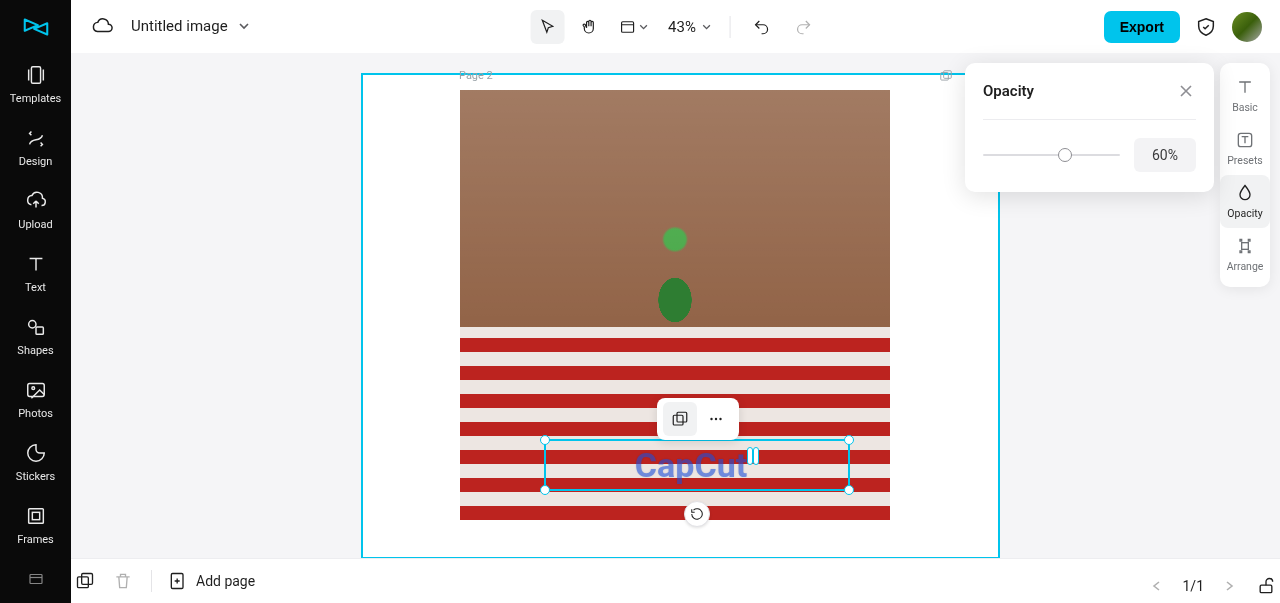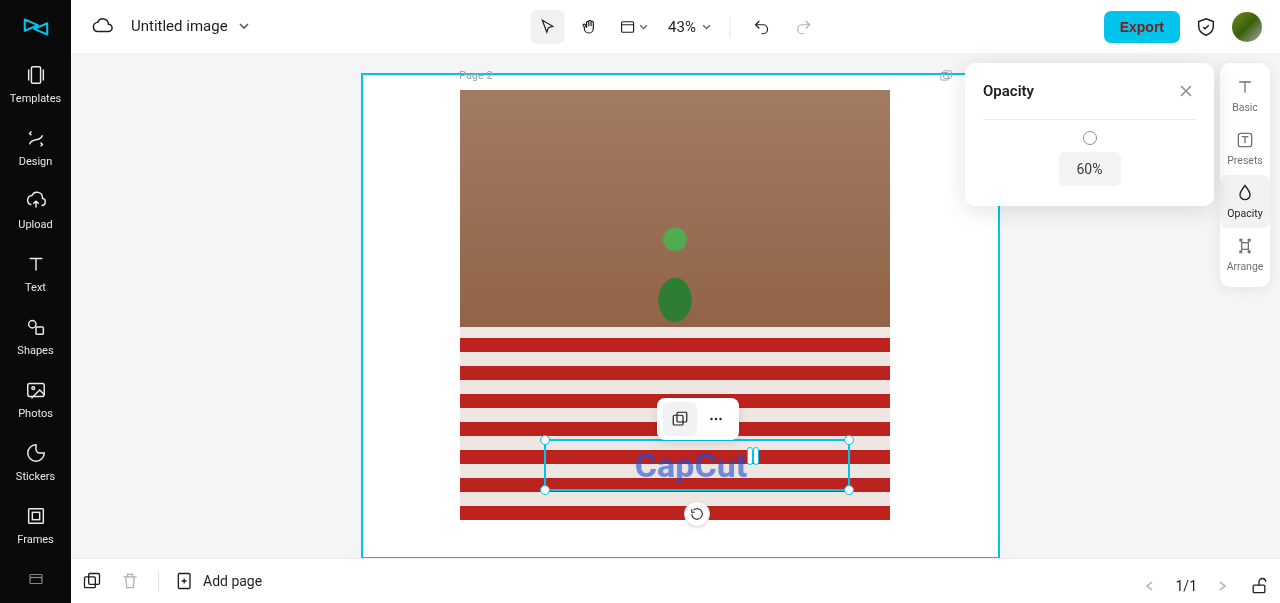--- a/index.html
+++ b/index.html
@@ -16,21 +16,21 @@
   .topbar{position:absolute;left:71px;top:0;right:0;height:53px;background:#fff;display:flex;align-items:center;padding:0 18px;border-bottom:1px solid rgba(0,0,0,0);}
   .cloud{width:26px;height:26px;display:flex;align-items:center;justify-content:center;margin-right:16px;cursor:pointer;}
   .title{font-size:15px;color:#1f1f1f;display:flex;align-items:center;gap:10px;cursor:pointer;}
   .chev{display:inline-flex;}
   .top-center{position:absolute;left:50%;top:0;transform:translateX(-50%);height:53px;display:flex;align-items:center;gap:8px;}
   .tbtn{width:34px;height:34px;border-radius:6px;display:flex;align-items:center;justify-content:center;cursor:pointer;}
   .tbtn.active{background:#f1f2f3;}
   .zoom{font-size:15px;color:#1f1f1f;display:flex;align-items:center;gap:6px;margin:0 4px 0 8px;cursor:pointer;}
   .vdiv{width:1px;height:22px;background:#e4e4e7;margin:0 6px;}
   .top-right{position:absolute;right:18px;top:0;height:53px;display:flex;align-items:center;gap:14px;}
-  .export{background:#00c4ec;color:#7f1d1d;font-weight:600;font-size:14px;border:none;border-radius:7px;padding:8px 16px;cursor:pointer;}
+  .export{background:#00c4ec;color:#000000;font-weight:600;font-size:14px;border:none;border-radius:7px;padding:8px 16px;cursor:pointer;}
   .shield{width:24px;height:24px;display:flex;align-items:center;justify-content:center;cursor:pointer;}
   .avatar{width:30px;height:30px;border-radius:50%;background:linear-gradient(135deg,#6b8e23 0%,#3a5f0b 50%,#a9a9a9 100%);cursor:pointer;}
   
   .canvas-area{position:absolute;left:71px;right:0;top:53px;bottom:45px;background:#f5f5f7;}
   .page-frame{position:absolute;left:290px;top:20px;width:639px;height:486px;border:2px solid #00c4ec;background:#fff;}
   .page-label{position:absolute;left:96px;top:-6px;font-size:11px;color:#9aa3a8;background:transparent;padding:0;}
   .page-clip{position:absolute;right:44px;top:-6px;width:16px;height:14px;}
   .page-clip svg{stroke:#9aa3a8;}
   .img{position:absolute;left:97px;top:15px;width:430px;height:430px;background:#8b5a3c;
        background-image:
@@ -68,27 +68,27 @@
   .mini-toolbar .mtbtn:first-child{background:#f1f2f3;}
   
   .rside{position:absolute;right:10px;top:63px;width:50px;background:#fff;border-radius:10px;box-shadow:0 2px 14px rgba(0,0,0,.08);padding:6px 0;display:flex;flex-direction:column;align-items:center;margin-left:34px;}
   .rs-item{width:50px;padding:8px 0;display:flex;flex-direction:column;align-items:center;gap:4px;font-size:10.5px;color:#6f7276;border-radius:8px;cursor:pointer;}
   .rs-item.active{background:#f1f2f3;color:#1f1f1f;}
   .rs-item svg{width:20px;height:20px;}
   .opacity-panel{position:absolute;right:66px;top:63px;width:249px;background:#fff;border-radius:10px;box-shadow:0 4px 24px rgba(0,0,0,.12);padding:18px 18px 20px;}
   .op-head{display:flex;align-items:center;justify-content:space-between;margin-bottom:18px;}
   .op-title{font-size:15px;font-weight:600;color:#1f1f1f;}
   .op-close{width:20px;height:20px;display:flex;align-items:center;justify-content:center;cursor:pointer;}
-  .op-body{display:flex;align-items:center;gap:14px;border-top:1px solid #ececef;padding-top:18px;flex-direction:column;}
+  .op-body{display:flex;align-items:center;gap:14px;border-top:1px solid #ececef;padding-top:18px;}
   .slider{position:relative;flex:1;height:20px;}
   .track{position:absolute;left:0;right:0;top:50%;height:2px;background:#dcdce0;transform:translateY(-50%);border-radius:1px;}
   .thumb{position:absolute;top:50%;width:14px;height:14px;border:1.5px solid #8e8e93;background:#fff;border-radius:50%;transform:translate(-50%,-50%);cursor:pointer;}
   .op-val{width:62px;height:34px;background:#f3f3f5;border-radius:6px;display:flex;align-items:center;justify-content:center;font-size:14px;color:#3a3a3c;}
   
-  .bottombar{position:absolute;left:71px;right:0;bottom:0;height:45px;background:#fff;border-top:1px solid #ededf0;display:flex;align-items:center;padding:0 9px;}
+  .bottombar{position:absolute;left:71px;right:0;bottom:0;height:45px;background:#fff;border-top:1px solid #ededf0;display:flex;align-items:center;padding:0 2px;}
   .bb-left{display:flex;align-items:center;gap:14px;}
   .bbtn{width:24px;height:24px;display:flex;align-items:center;justify-content:center;cursor:pointer;}
   .bbtn.disabled{opacity:.35;cursor:default;}
   .bdiv{width:1px;height:22px;background:#e4e4e7;margin:0 2px;}
   .addpage{display:flex;align-items:center;gap:8px;font-size:14px;color:#1f1f1f;cursor:pointer;}
   .bb-right{margin-left:auto;display:flex;align-items:center;gap:14px;margin-top:9px;}
   .pgnum{font-size:14px;color:#1f1f1f;}
   .navbtn{width:22px;height:22px;display:flex;align-items:center;justify-content:center;cursor:pointer;opacity:.35;}
   svg{display:block;}
 </style>

